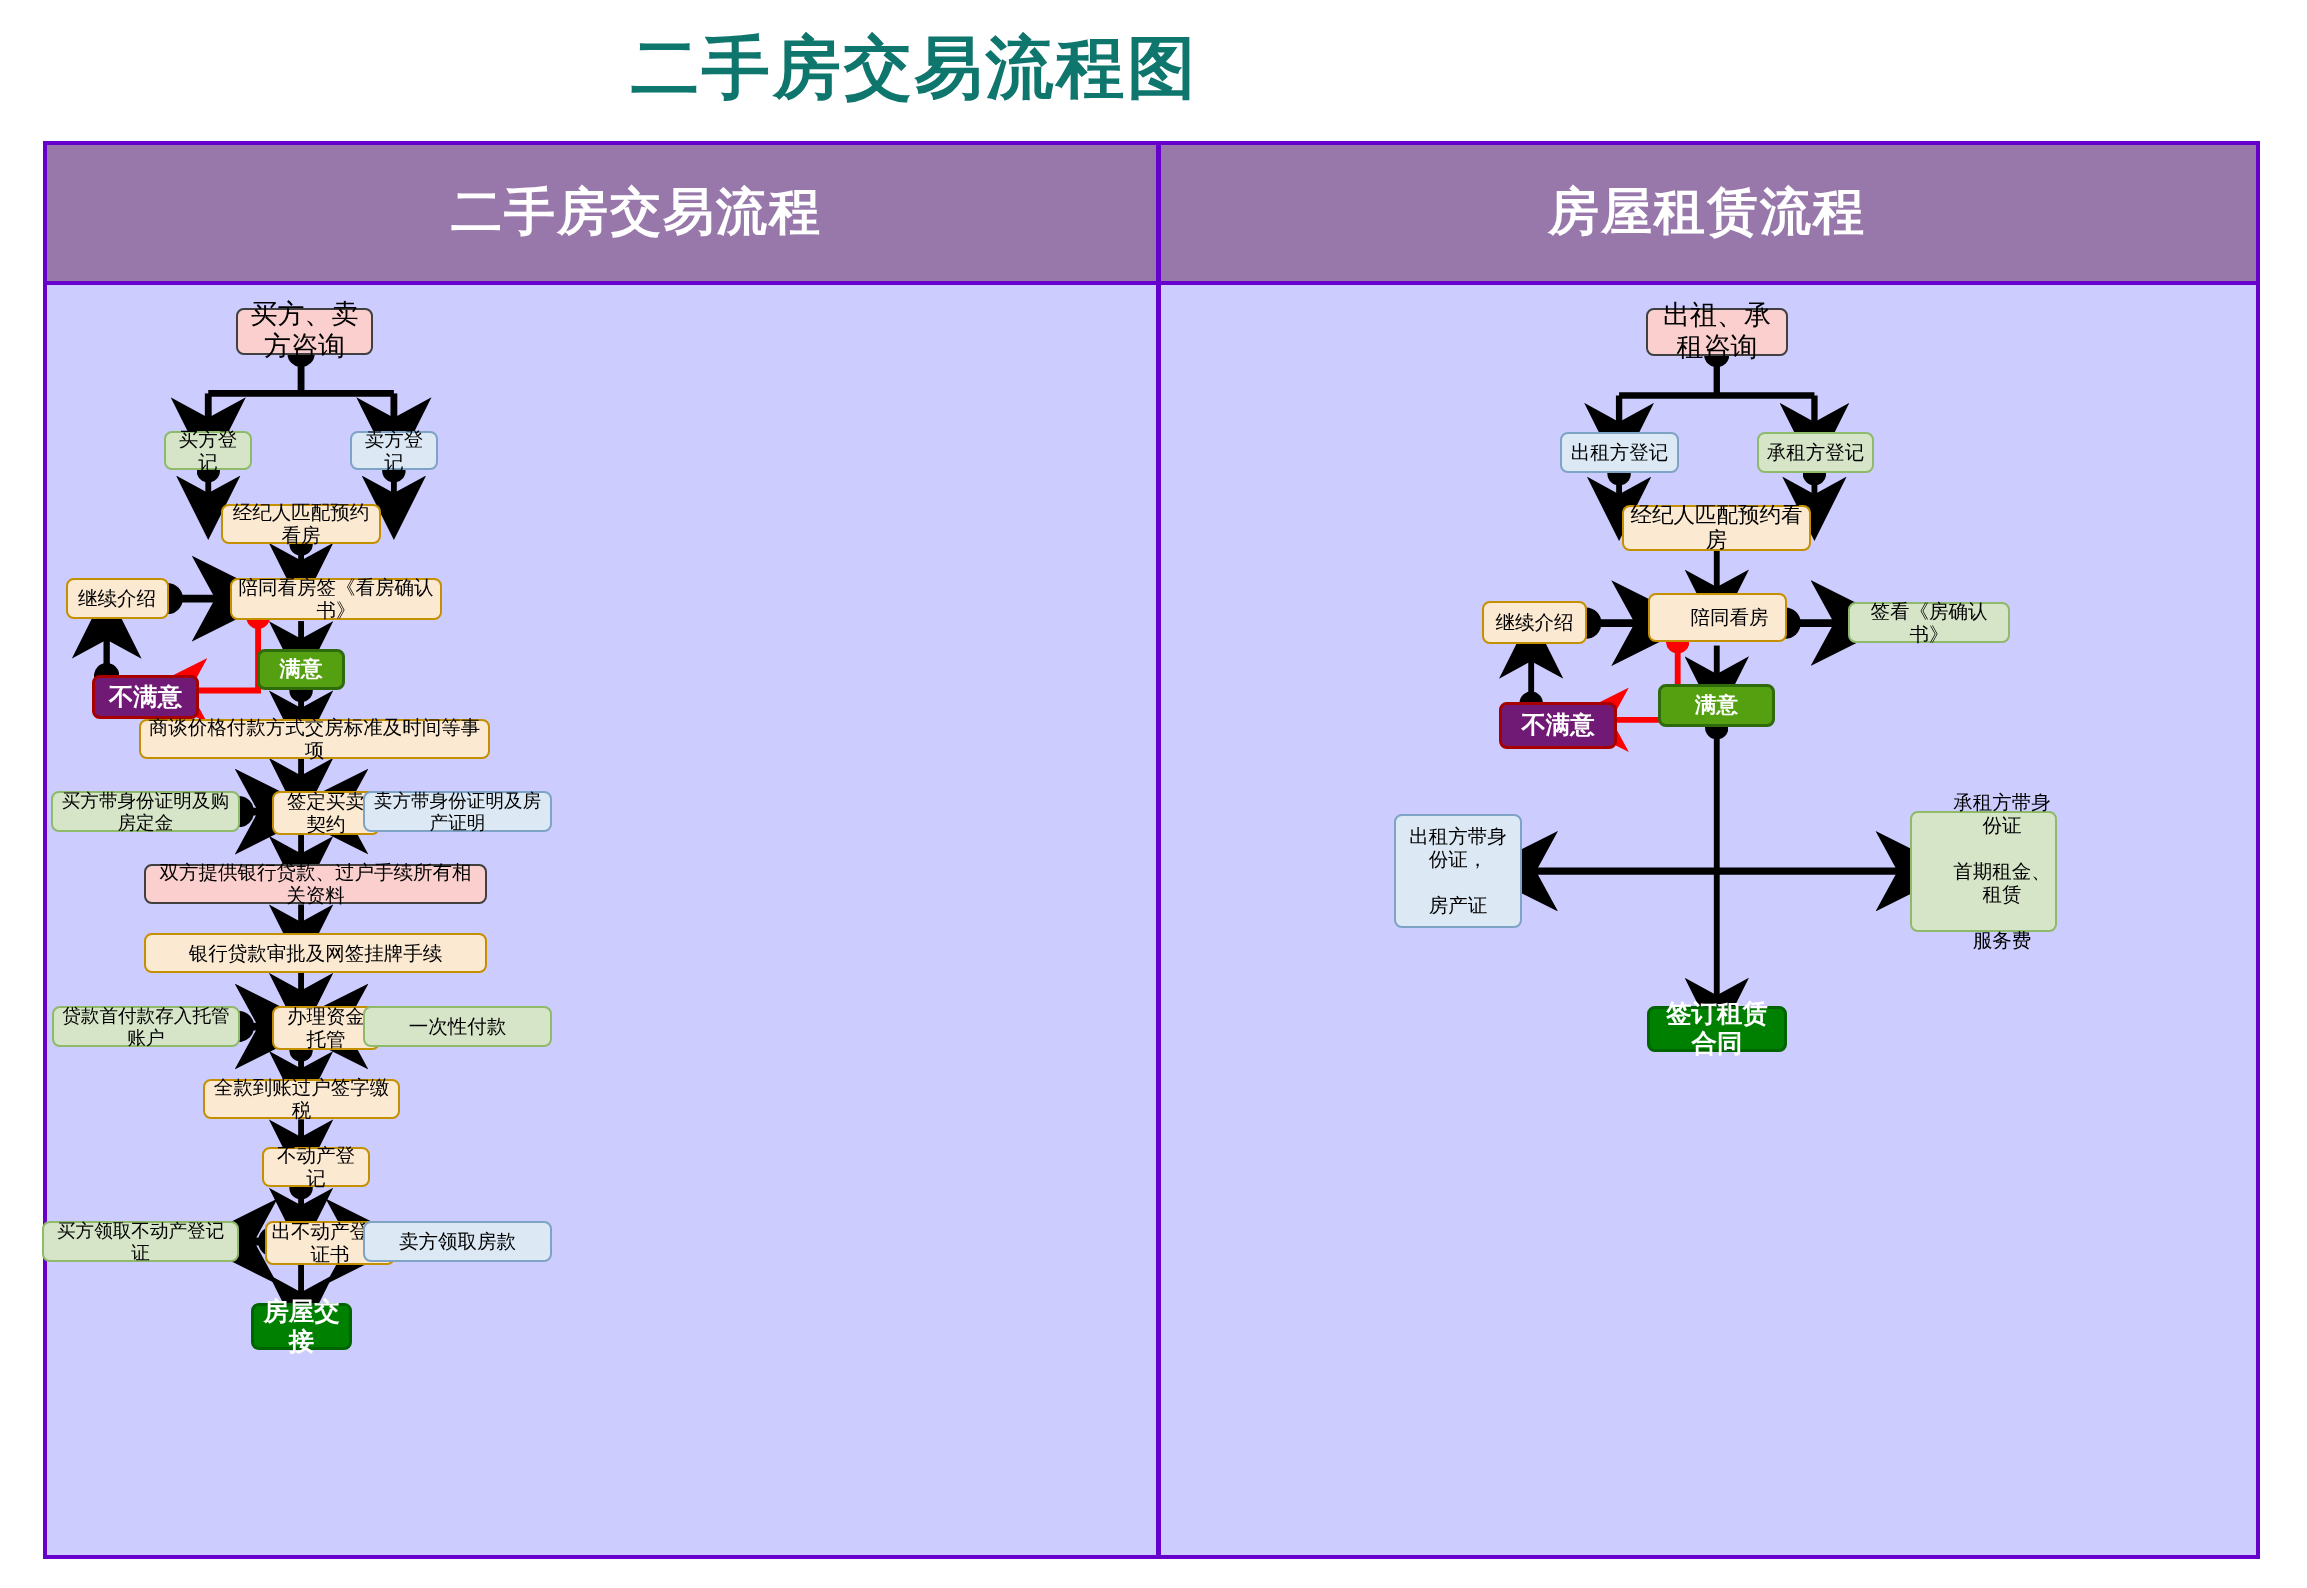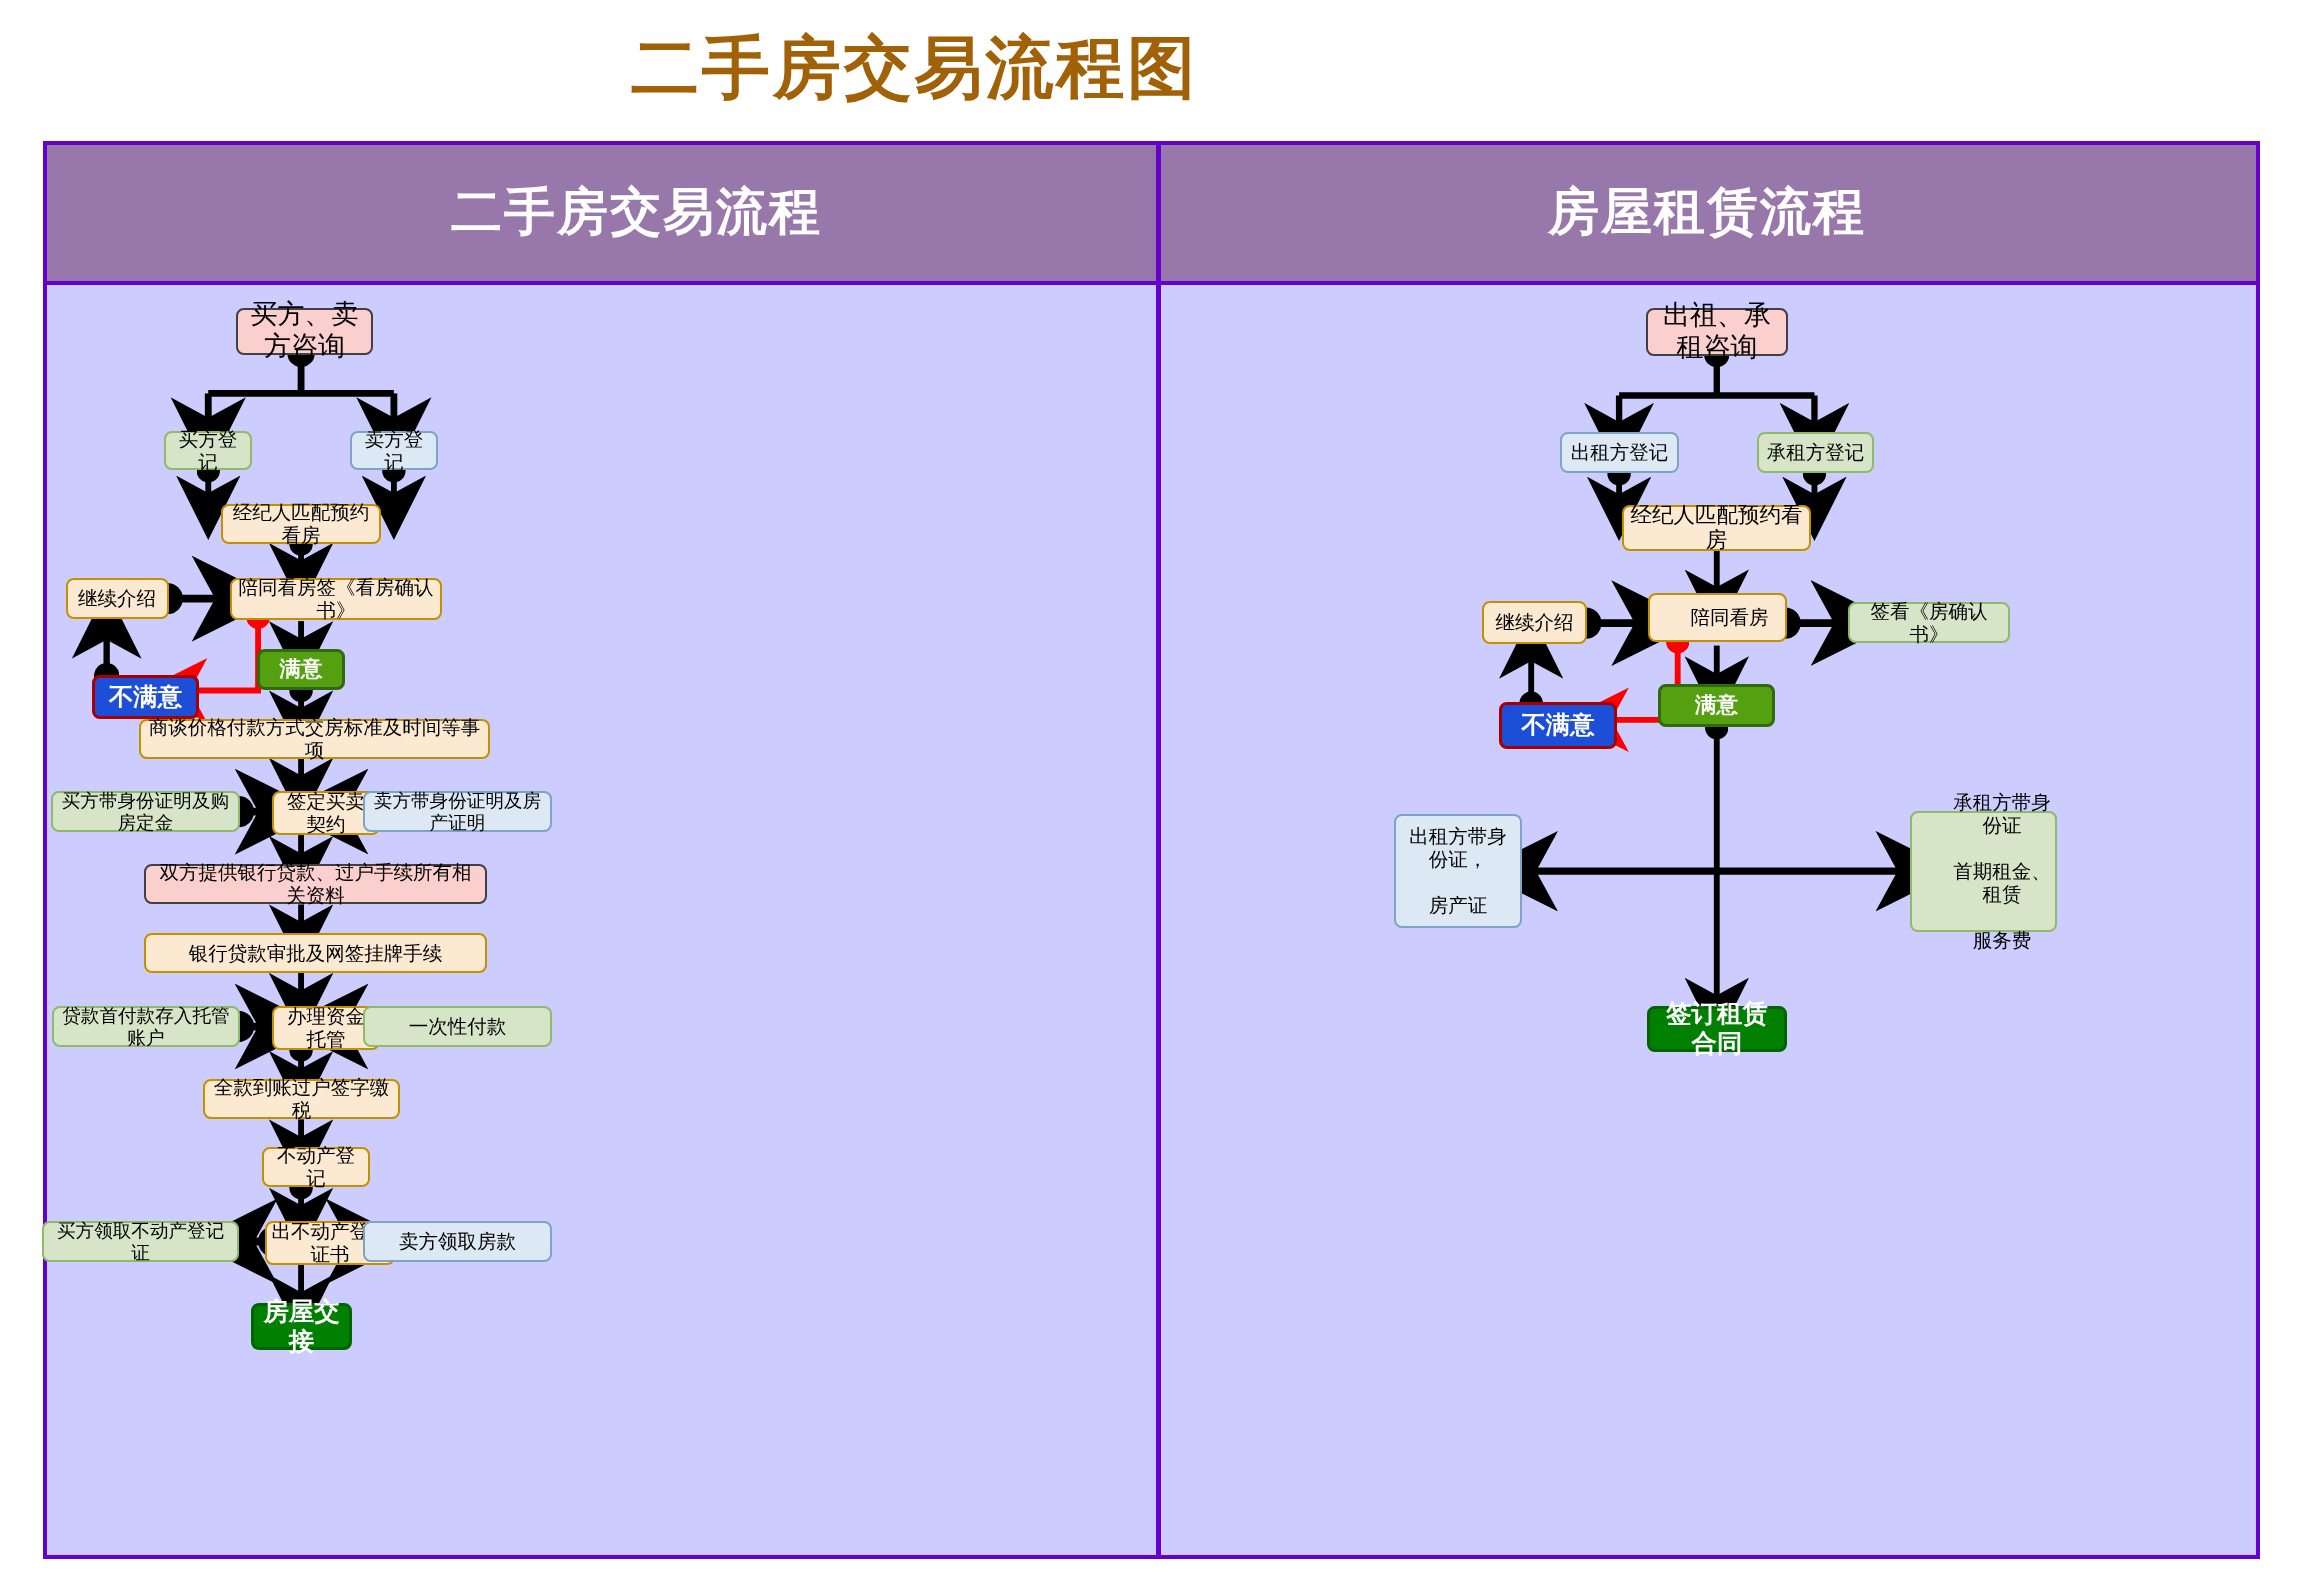--- a/index.html
+++ b/index.html
@@ -6,21 +6,21 @@
   body{
     width:2307px;height:1588px;
     background:#ffffff;
     font-family:"Liberation Sans","DejaVu Sans",sans-serif;
     overflow:hidden;
     position:relative;
   }
   #page-title{
     position:absolute;left:0;top:22.5px;width:1829px;
     text-align:center;
-    font-size:68px;font-weight:bold;color:#a16207;
+    font-size:68px;font-weight:bold;color:#0f766e;
     letter-spacing:2.9px;
     white-space:nowrap;
   }
   #frame{
     position:absolute;left:43px;top:141px;
     width:2217px;height:1418px;
     border:4.9px solid #6600cc;
     box-sizing:border-box;
     background:#ccccff;
   }
@@ -56,21 +56,21 @@
     z-index:3;
   }
   .node span{display:block;}
 
   
   .pink   {background:#fccfcf;border:2.9px solid #404040;color:#000;justify-content:center;}
   .green  {background:#d6e4c8;border:2.4px solid #8fba6a;color:#000;}
   .blue   {background:#dce9f5;border:2.4px solid #7fa3c4;color:#000;}
   .orange {background:#fce9d2;border:2.9px solid #c59000;color:#000;}
   .gogreen{background:#55a010;border:3.4px solid #2f6b0d;color:#ffffff;}
-  .red    {background:#1d4ed8;border:3.4px solid #a80000;color:#ffffff;}
+  .red    {background:#701a75;border:3.4px solid #a80000;color:#ffffff;}
   .dgreen {background:#008000;border:3.4px solid #006400;color:#ffffff;}
   .fs40{font-size:19.5px;}
   .fs44{font-size:21.5px;}
   .fs52{font-size:25.4px;}
   .fs56{font-size:27px;}
   .bold{font-weight:bold;}
 </style>
 </head>
 <body>
 

